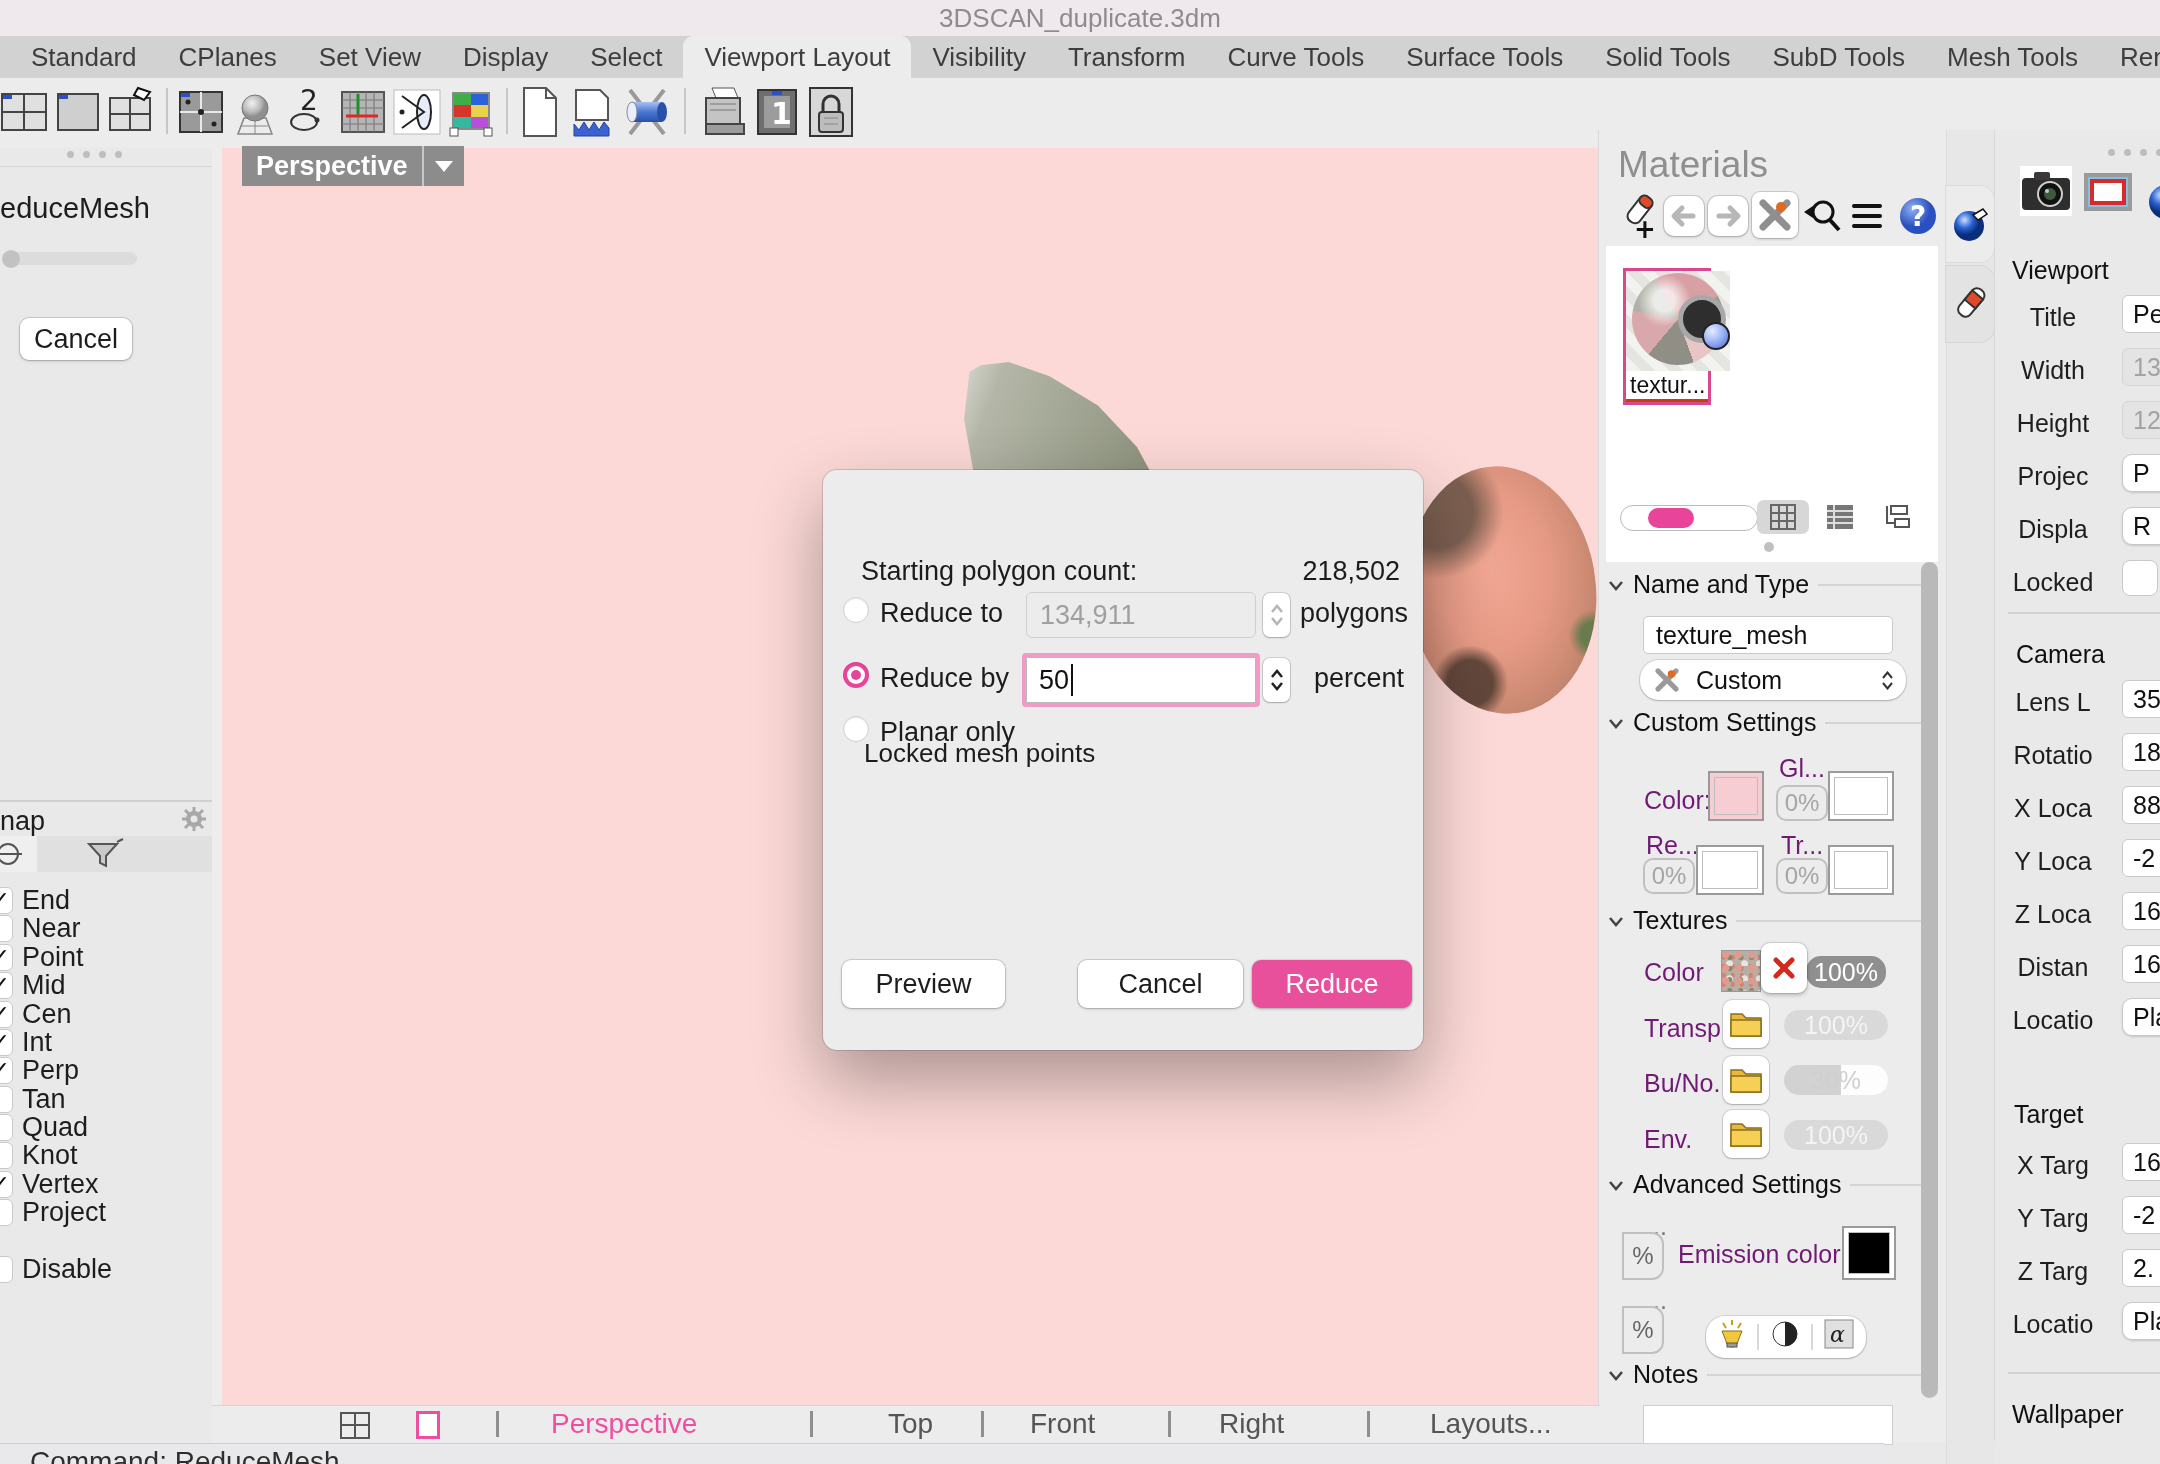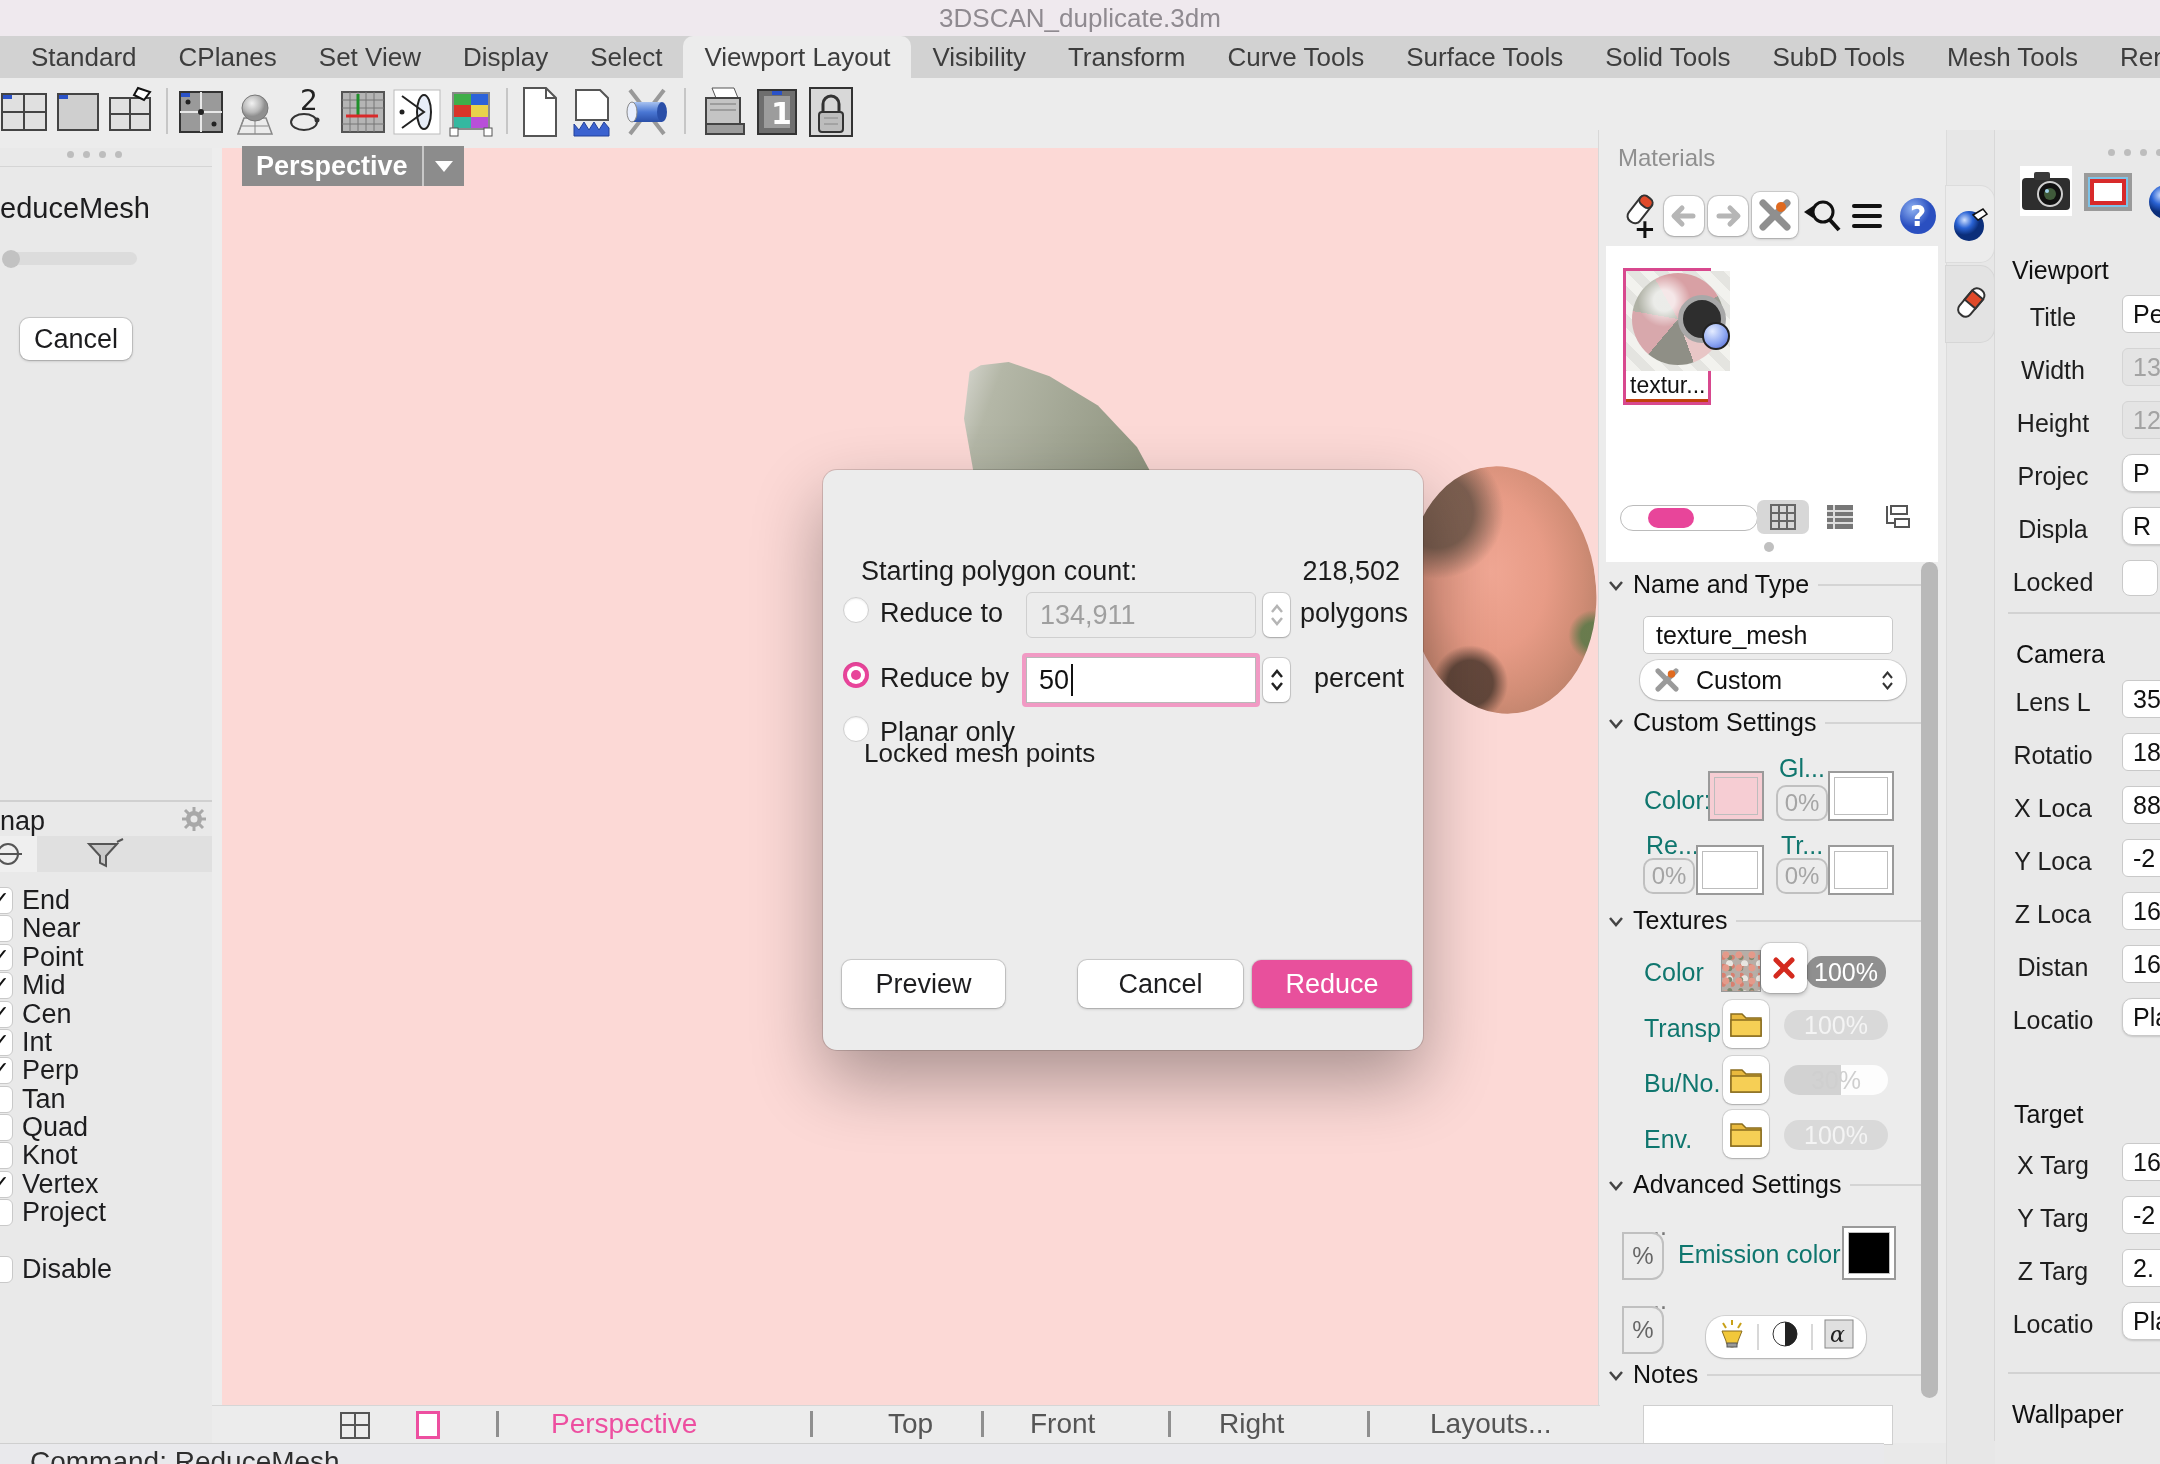--- a/index.html
+++ b/index.html
@@ -66,33 +66,33 @@
   .stepper{position:absolute;width:27px;height:44px;background:#fff;border-radius:7px;
            box-shadow:0 0 0 1px rgba(0,0,0,.12),0 1px 2px rgba(0,0,0,.2);
            display:flex;flex-direction:column;align-items:center;justify-content:center;gap:4px;}
   .groupbox{position:absolute;left:19px;top:296px;width:572px;height:180px;background:#e6e6e6;
             border:1px solid #d8d8d8;border-radius:10px;box-sizing:border-box;}
   .chkpink{position:absolute;width:26px;height:26px;background:#ed4fa0;border-radius:7px;}
   .chkpink::after{content:"\2713";position:absolute;left:4px;top:-1px;color:#fff;font-size:23px;font-weight:bold;}
   .btn.primary{background:#e8509c;color:#fff;box-shadow:0 0 0 1px rgba(0,0,0,.05),0 1px 3px rgba(0,0,0,.25);}
   
   .matpanel{left:1598px;top:130px;width:348px;height:1313px;background:#ececec;border-left:1px solid #d8d8d8;}
-  .mhead{font-size:24px;color:#8f8f8f;}
+  .mhead{font-size:37px;color:#8f8f8f;}
   .msec{position:absolute;left:1608px;width:326px;display:flex;align-items:center;gap:9px;font-size:25px;color:#101010;white-space:nowrap;}
   .msec .ln{flex:1;height:2px;background:#d4d4d4;}
   .chev{width:16px;height:16px;flex:0 0 16px;}
   .mfield{position:absolute;background:#fff;border:1px solid #c9c9c9;border-radius:5px;box-sizing:border-box;
           font-size:25px;color:#111;display:flex;align-items:center;padding-left:12px;}
   .pillbtn{position:absolute;background:#fff;border-radius:19px;box-shadow:0 0 0 1px rgba(0,0,0,.1),0 1px 2px rgba(0,0,0,.18);
            display:flex;align-items:center;font-size:25px;color:#111;}
   .spin{position:absolute;border:2px solid #c0c0c0;border-radius:10px;background:#ececec;color:#a5a5a5;
         font-size:24px;display:flex;align-items:center;justify-content:center;box-sizing:border-box;}
   .swatchbox{position:absolute;border:2px solid #9a9a9a;background:#fff;box-sizing:border-box;padding:4px;}
   .swatchbox .inner{width:100%;height:100%;border:1px solid #bdbdbd;box-sizing:border-box;background:#fff;}
-  .mlab{position:absolute;font-size:25px;color:#0f766e;white-space:nowrap;}
+  .mlab{position:absolute;font-size:25px;color:#701a75;white-space:nowrap;}
   .badge{position:absolute;border-radius:15px;display:flex;align-items:center;justify-content:center;font-size:25px;}
   .badge.dark{background:#8f8f8f;color:#fff;}
   .badge.light{background:#d9d9d9;color:#f4f4f4;}
   .badge.part{background:linear-gradient(90deg,#d2d2d2 0 55%,#fdfdfd 55%);color:#cfcfcf;}
   .folderbtn{position:absolute;width:46px;height:48px;background:#fff;border-radius:9px;
              box-shadow:0 0 0 1px rgba(0,0,0,.1),0 1px 2px rgba(0,0,0,.2);display:flex;align-items:center;justify-content:center;}
   .xbtn{position:absolute;width:46px;height:50px;background:#fff;border-radius:9px;
         box-shadow:0 0 0 1px rgba(0,0,0,.1),0 2px 4px rgba(0,0,0,.25);display:flex;align-items:center;justify-content:center;}
   .texthumb{position:absolute;width:40px;height:42px;border:1px solid #999;box-sizing:border-box;
             background-color:#b6aea7;

